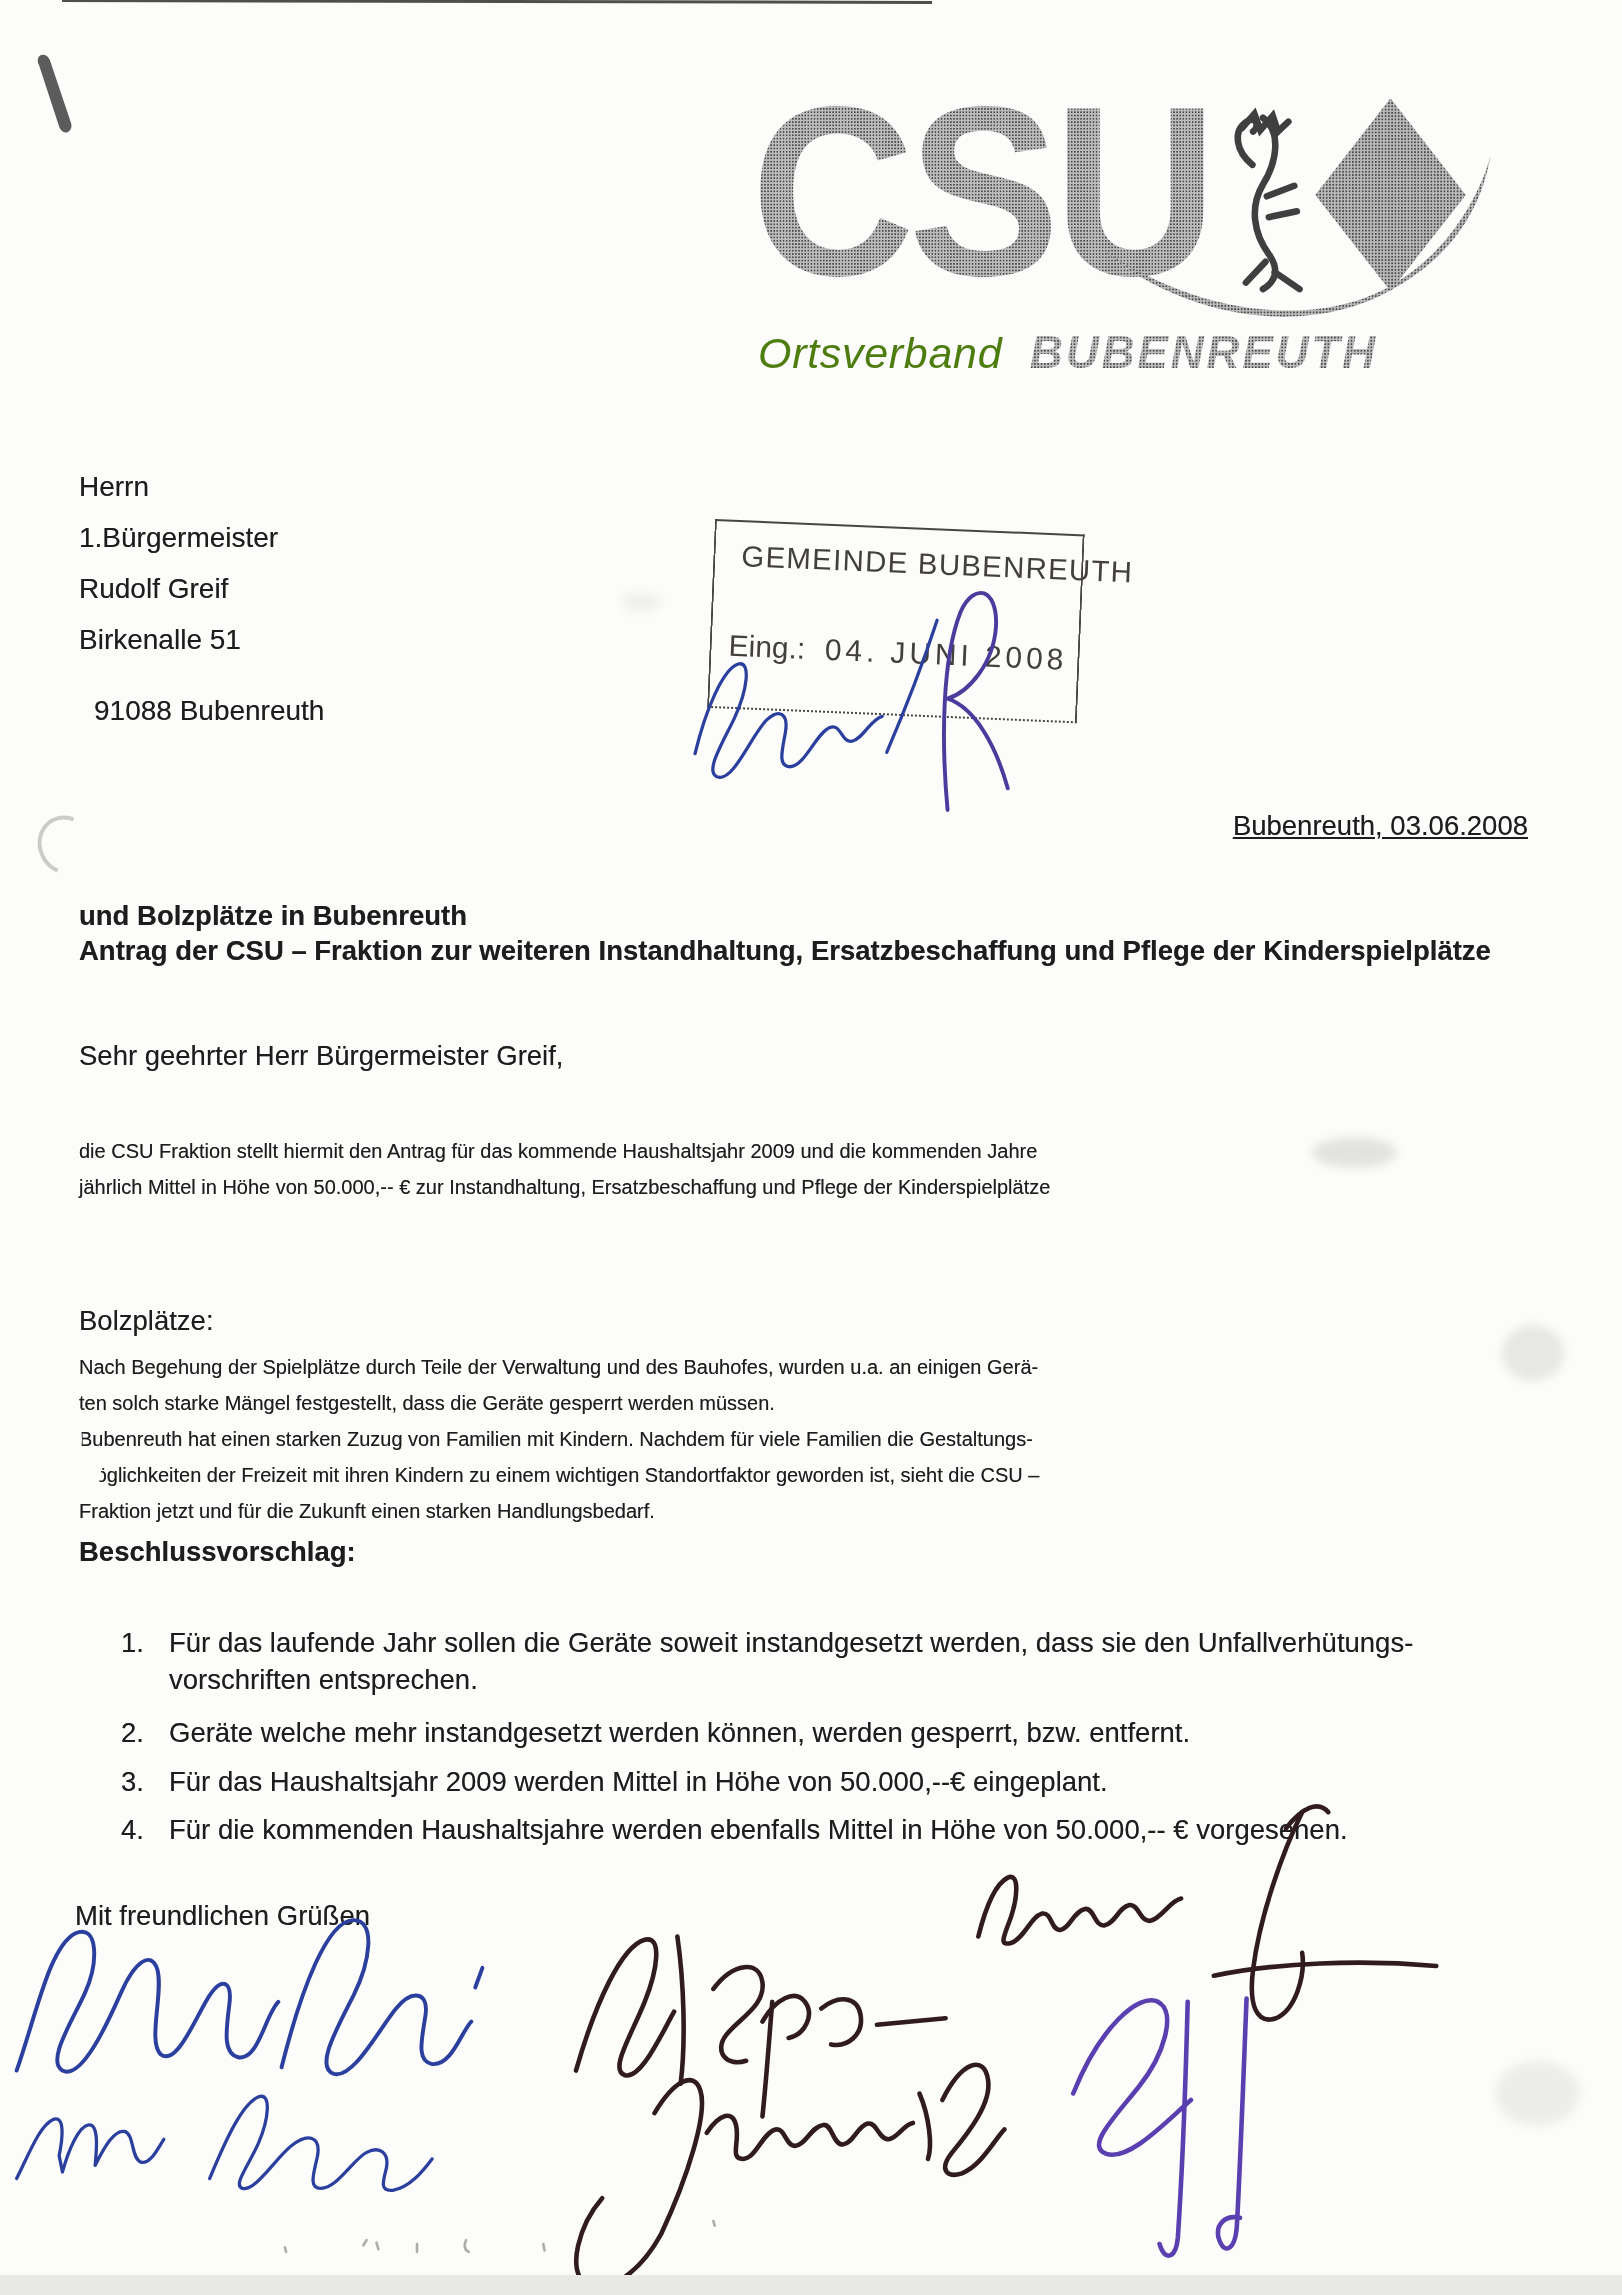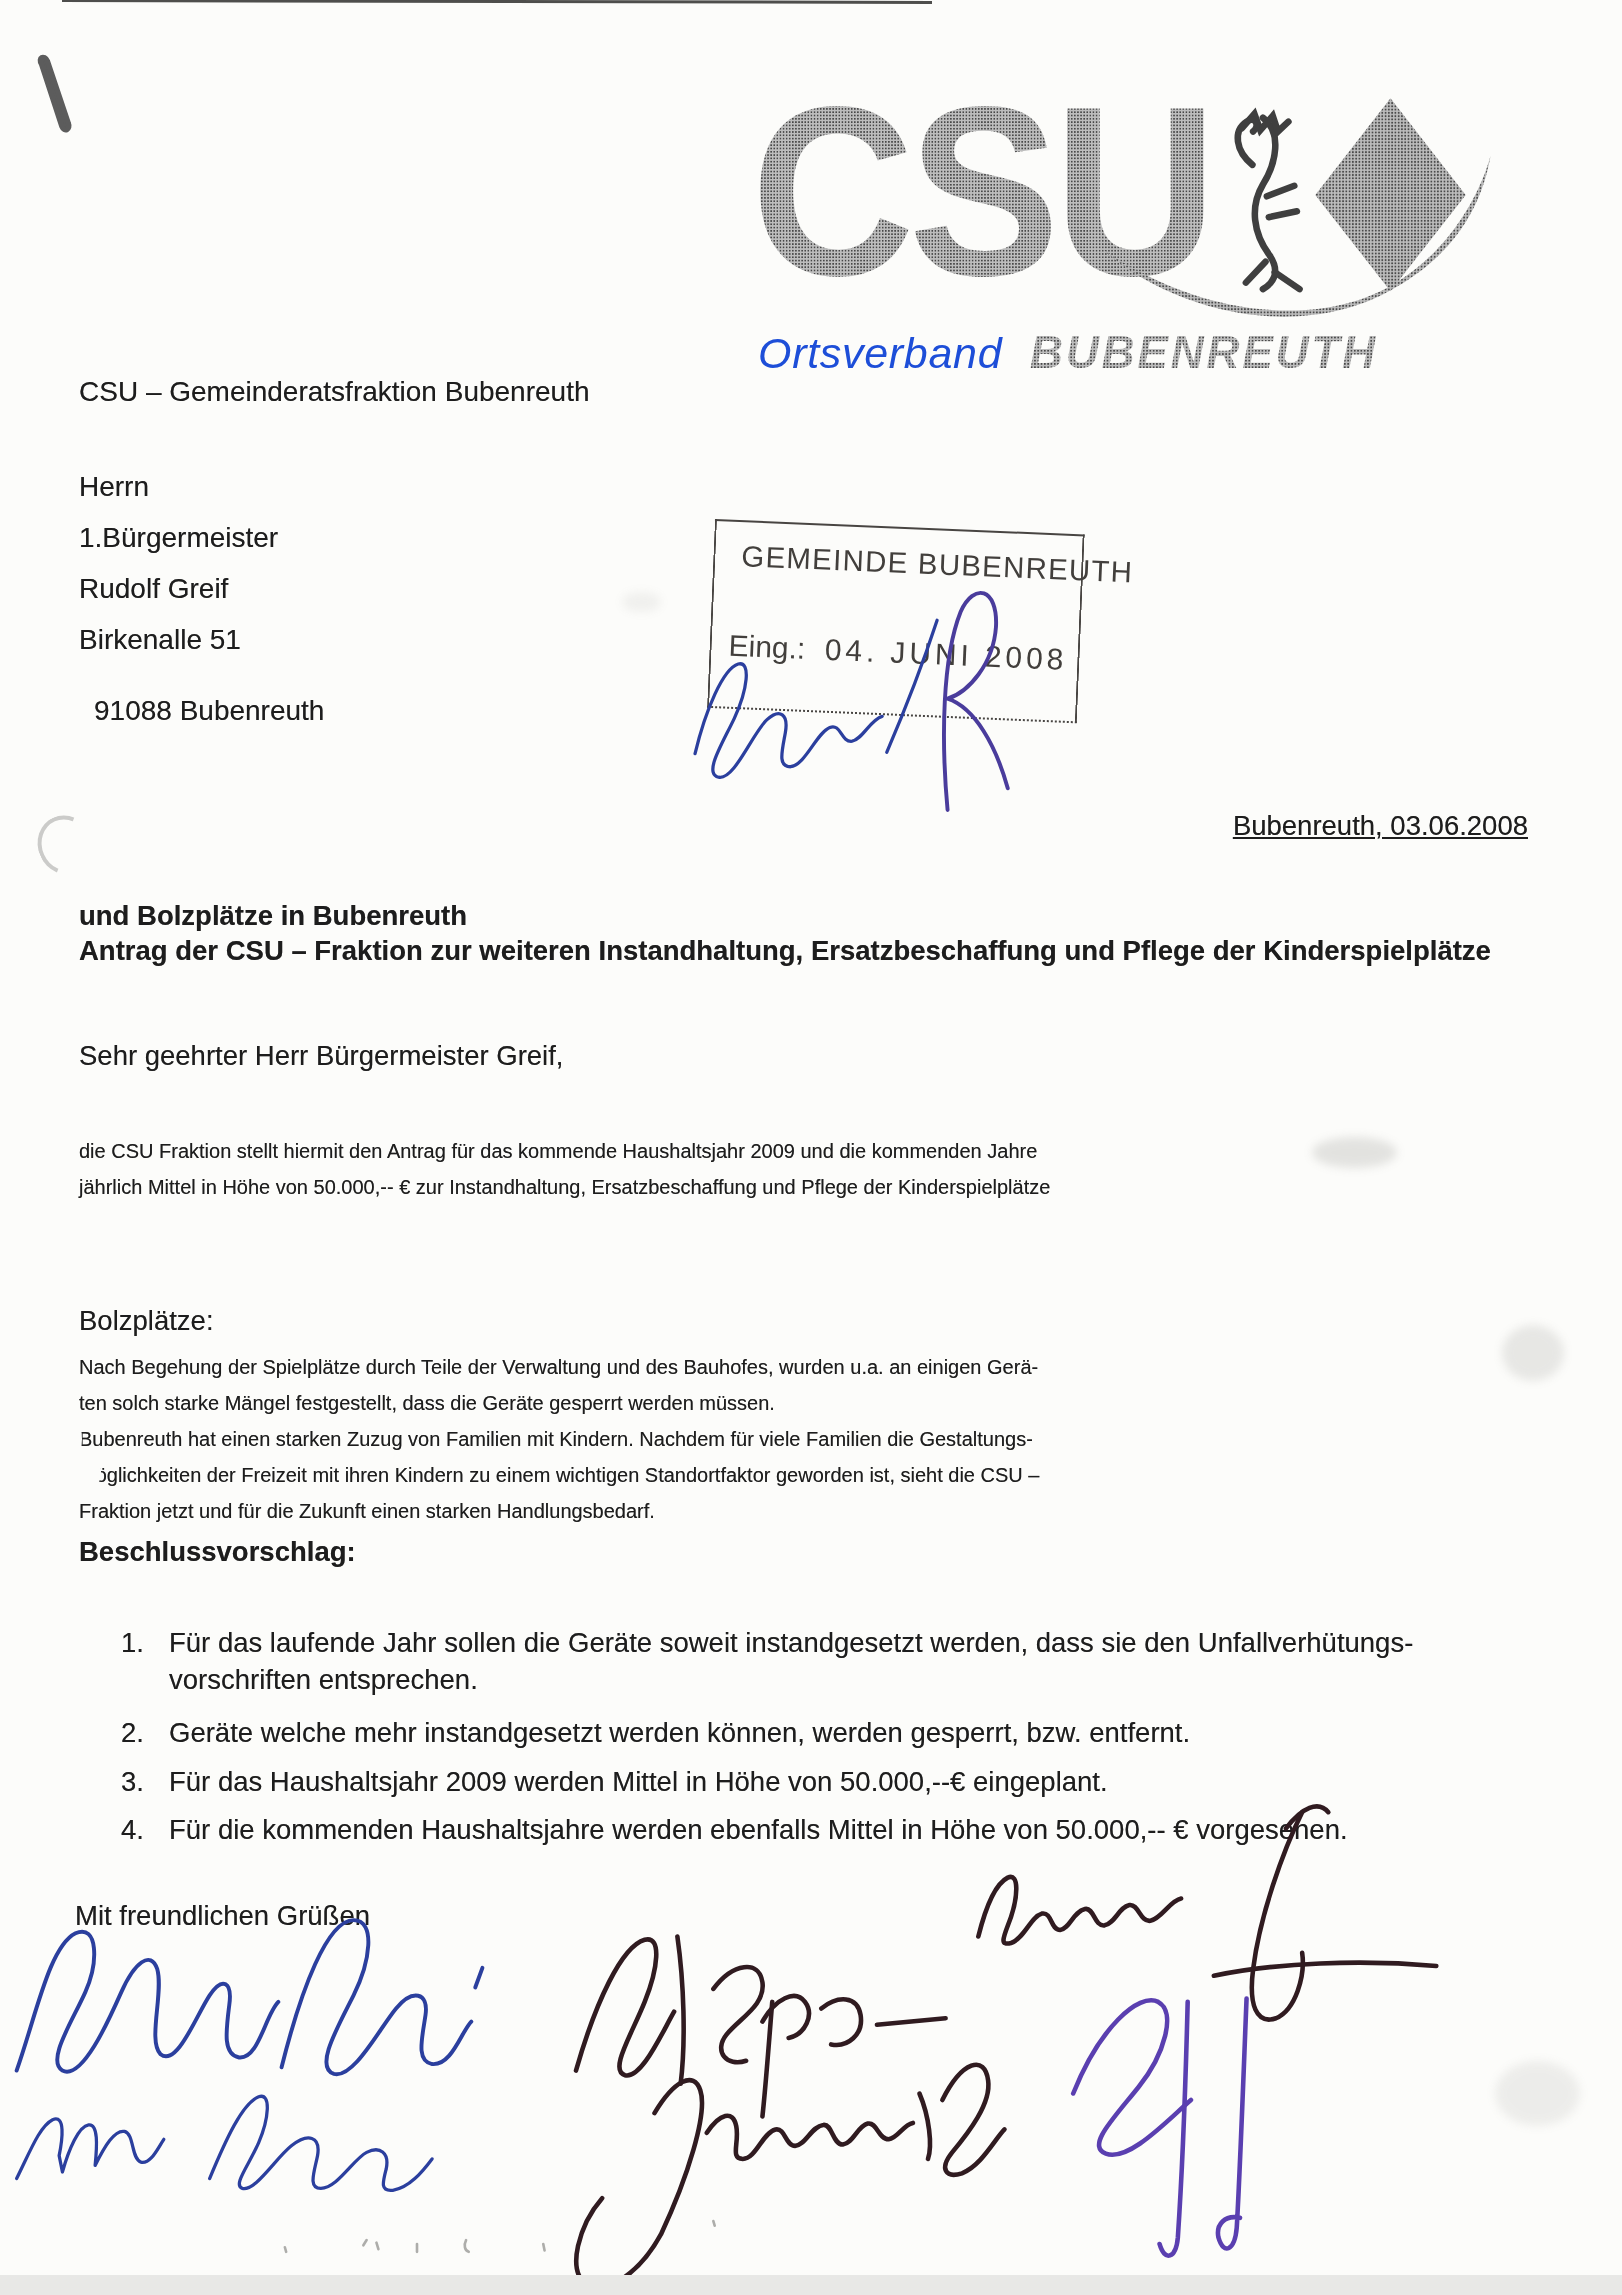--- a/index.html
+++ b/index.html
@@ -19,21 +19,21 @@
     letter-spacing:-6.5px; transform:scaleX(.94); transform-origin:left top;
     color:#8e8e8e;
   }
   .halftone{
     background:radial-gradient(#474747 0.9px, #bdbdbd 1px);
     background-size:3.3px 3.3px;
     -webkit-background-clip:text; background-clip:text;
     color:transparent;
   }
   .org-line{ left:758px; top:325px; font-style:italic; }
-  .org-left{ font-size:43px; color:#1d4ed8; letter-spacing:0.7px;}
+  .org-left{ font-size:43px; color:#4d7c0f; letter-spacing:0.7px;}
   .org-right{
     font-size:46px; font-weight:700; letter-spacing:2.6px; margin-left:27.5px;
   }
 
   .sender-line{ left:79px; top:376px; font-size:28px; }
 
   
   .recipient{ left:79px; top:461px; font-size:28px; line-height:51px; }
   .postal{ left:94px; top:695px; font-size:28px; }
 
@@ -116,21 +116,20 @@
       <path d="M1934 400 L1904 432"></path>
       <path d="M1948 416 L1986 442"></path>
       <path d="M1914 252 C1888 231, 1884 200, 1905 186 C1918 177, 1926 191, 1915 201"></path>
     </g>
   </svg>
 
   <div class="abs org-line">
     <span class="org-left">Ortsverband</span><span class="org-right halftone">BUBENREUTH</span>
   </div>
 
-  <div class="abs txt sender-line">CSU – Gemeinderatsfraktion Bubenreuth</div>
 
   <div class="abs txt recipient">
     <div>Herrn</div>
     <div>1.Bürgermeister</div>
     <div>Rudolf Greif</div>
     <div>Birkenalle 51</div>
   </div>
   <div class="abs txt postal">91088 Bubenreuth</div>
 
   <div class="abs stamp">

